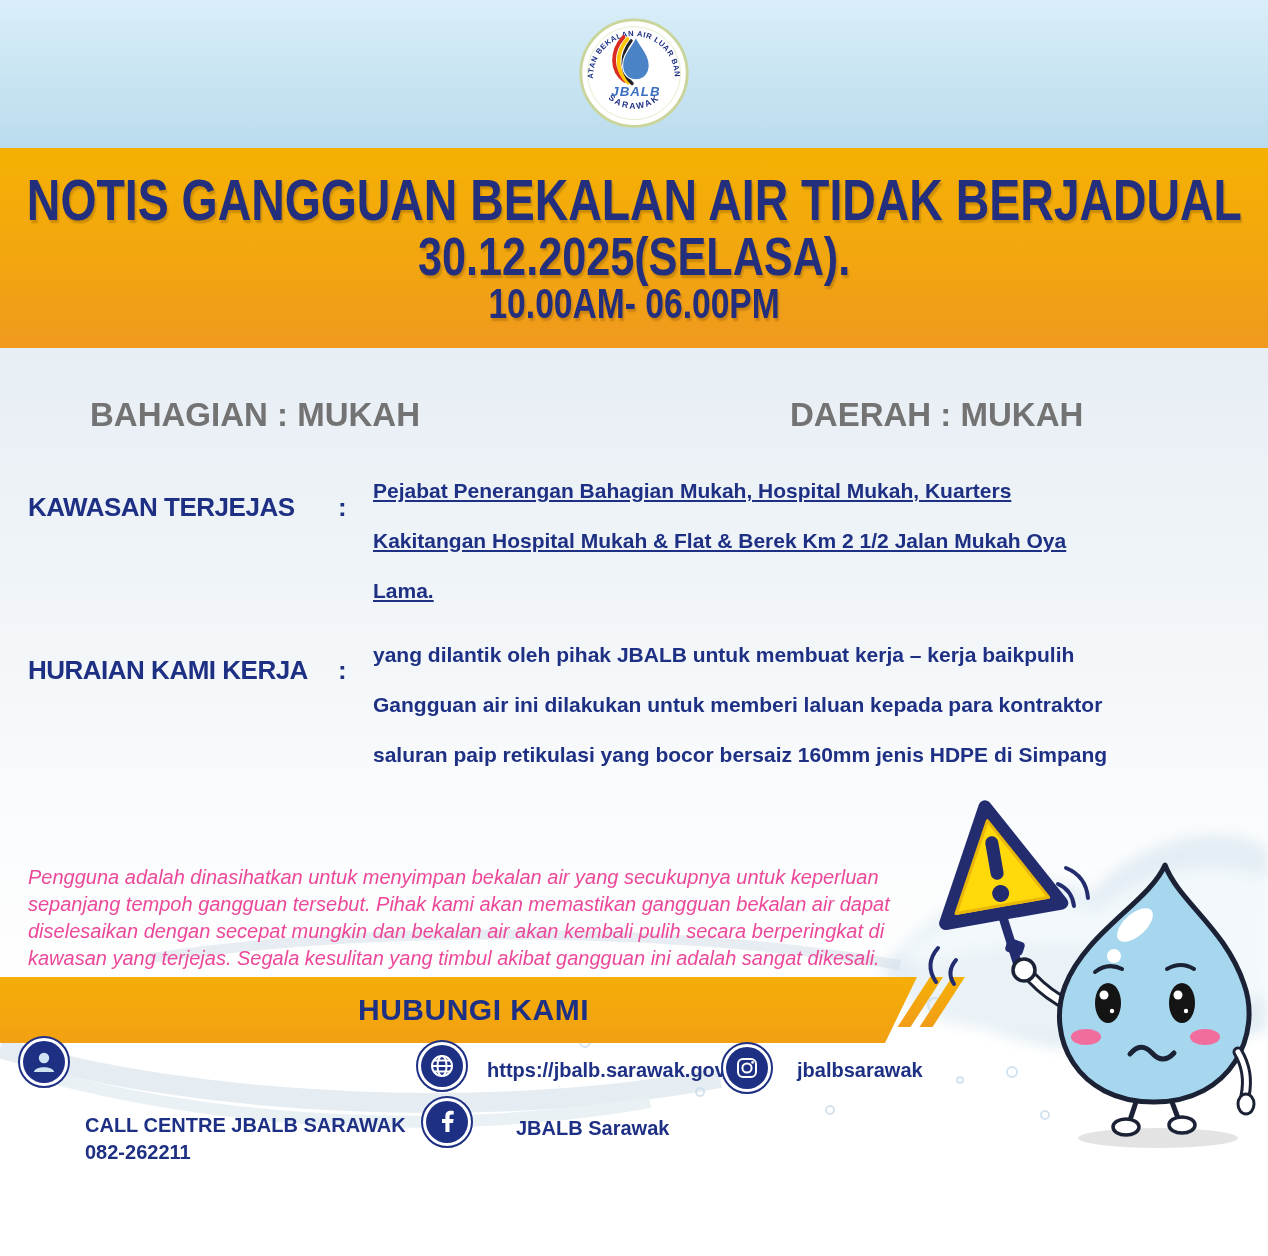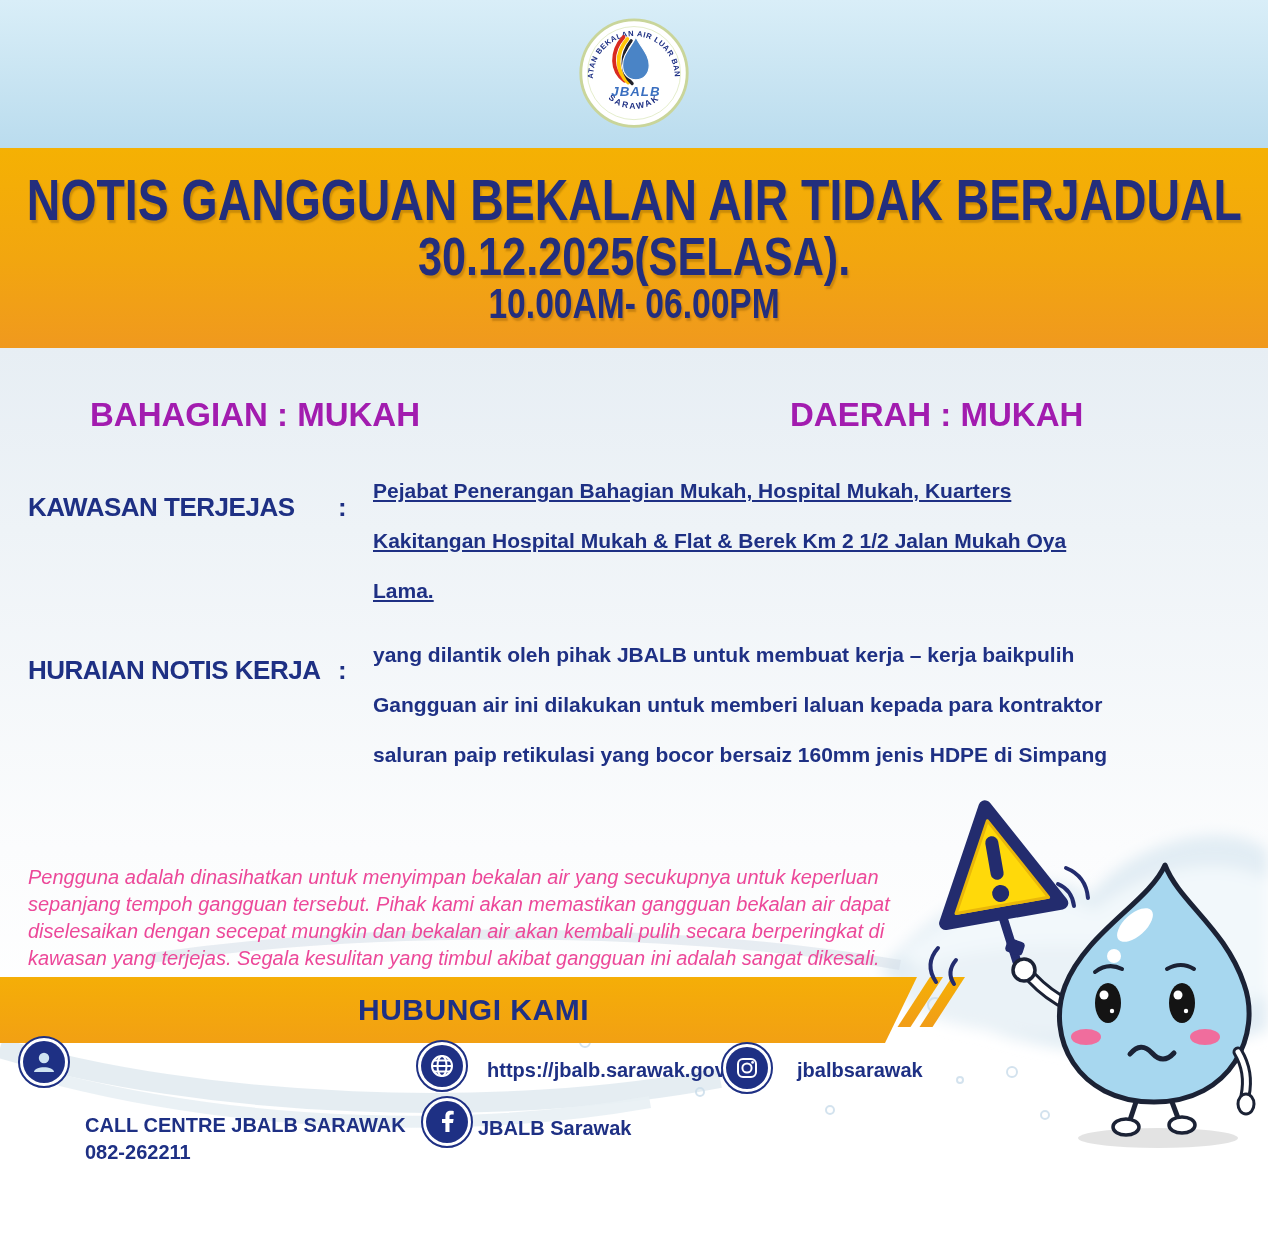--- a/index.html
+++ b/index.html
@@ -18,21 +18,21 @@
     padding:4px 0;box-sizing:border-box;}
   .title-line{color:#232e7d;font-weight:bold;white-space:nowrap;line-height:1;
     text-shadow:2px 3px 2px rgba(100,60,0,.28);}
   .squeeze{display:inline-block;transform:scaleX(.8);transform-origin:center;}
   .t1{font-size:58px;}
   .t2{font-size:54px;}
   .t3{font-size:42px;}
   
   .content-bg{position:absolute;left:0;top:348px;width:100%;height:908px;
     background:linear-gradient(180deg,#e7eef4 0%,#eef3f7 20%,#fbfcfd 55%,#ffffff 75%);}
-  .region-label{position:absolute;font-size:33px;font-weight:bold;color:#a21caf;white-space:nowrap;z-index:2;}
+  .region-label{position:absolute;font-size:33px;font-weight:bold;color:#737373;white-space:nowrap;z-index:2;}
   .bahagian{left:90px;top:396px;}
   .daerah{left:790px;top:396px;}
   .detail-label{position:absolute;font-size:26px;font-weight:bold;letter-spacing:-0.5px;
     color:#1e3084;white-space:nowrap;z-index:2;}
   .detail-colon{position:absolute;font-size:26px;font-weight:bold;color:#1e3084;z-index:2;}
   .detail-text{position:absolute;font-size:21px;font-weight:bold;color:#1e3084;
     line-height:50px;white-space:nowrap;z-index:2;}
   .advisory{position:absolute;left:28px;top:864px;width:900px;font-size:20px;font-style:italic;
     color:#ec4899;line-height:27px;white-space:nowrap;z-index:2;}
   
@@ -133,21 +133,21 @@
   <div class="region-label daerah">DAERAH : MUKAH</div>
 
   <div class="detail-label" style="left:28px;top:492px;text-align:right;">KAWASAN TERJEJAS</div>
   <div class="detail-colon" style="left:338px;top:492px;">:</div>
   <div class="detail-text" style="left:373px;top:466px;text-decoration:underline;">
       <div>Pejabat Penerangan Bahagian Mukah, Hospital Mukah, Kuarters</div>
       <div>Kakitangan Hospital Mukah &amp; Flat &amp; Berek Km 2 1/2 Jalan Mukah Oya</div>
       <div>Lama.</div>
     </div>
 
-  <div class="detail-label" style="left:28px;top:655px;">HURAIAN NOTIS KERJA</div>
+  <div class="detail-label" style="left:28px;top:655px;">HURAIAN KAMI KERJA</div>
   <div class="detail-colon" style="left:338px;top:655px;">:</div>
   <div class="detail-text" style="left:373px;top:630px;">
       <div>yang dilantik oleh pihak JBALB untuk membuat kerja – kerja baikpulih</div>
       <div>Gangguan air ini dilakukan untuk memberi laluan kepada para kontraktor</div>
       <div>saluran paip retikulasi yang bocor bersaiz 160mm jenis HDPE di Simpang</div>
     </div>
 
   <div class="advisory">
       <div>Pengguna adalah dinasihatkan untuk menyimpan bekalan air yang secukupnya untuk keperluan</div>
       <div>sepanjang tempoh gangguan tersebut. Pihak kami akan memastikan gangguan bekalan air dapat</div>
@@ -187,21 +187,21 @@
   </div>
   <div class="contact-text" style="left:487px;top:1057px;">https://jbalb.sarawak.gov.my/</div>
 
   <div class="badge" style="left:421px;top:1096px;">
     <div class="badge-core">
       <svg width="30" height="30" viewBox="0 0 30 30">
         <path d="M 17.5 25 L 17.5 16 L 21 16 L 21.6 12 L 17.5 12 L 17.5 9.4 C 17.5 8.2 18 7.4 19.6 7.4 L 21.7 7.4 L 21.7 3.9 C 21.2 3.8 19.9 3.7 18.6 3.7 C 15.6 3.7 13.4 5.5 13.4 9 L 13.4 12 L 10 12 L 10 16 L 13.4 16 L 13.4 25 Z" fill="#ffffff"></path>
       </svg>
     </div>
   </div>
-  <div class="contact-text" style="left:478px;top:1115px;">JBALB Sarawak</div>
+  <div class="contact-text" style="left:516px;top:1115px;">JBALB Sarawak</div>
 
   <div class="badge" style="left:721px;top:1042px;">
     <div class="badge-core">
       <svg width="30" height="30" viewBox="0 0 30 30" fill="none" stroke="#ffffff" stroke-width="2">
         <rect x="6" y="6" width="18" height="18" rx="5"></rect>
         <circle cx="15" cy="15" r="4.6"></circle>
         <circle cx="20.6" cy="9.4" r="1.4" fill="#ffffff" stroke="none"></circle>
       </svg>
     </div>
   </div>

